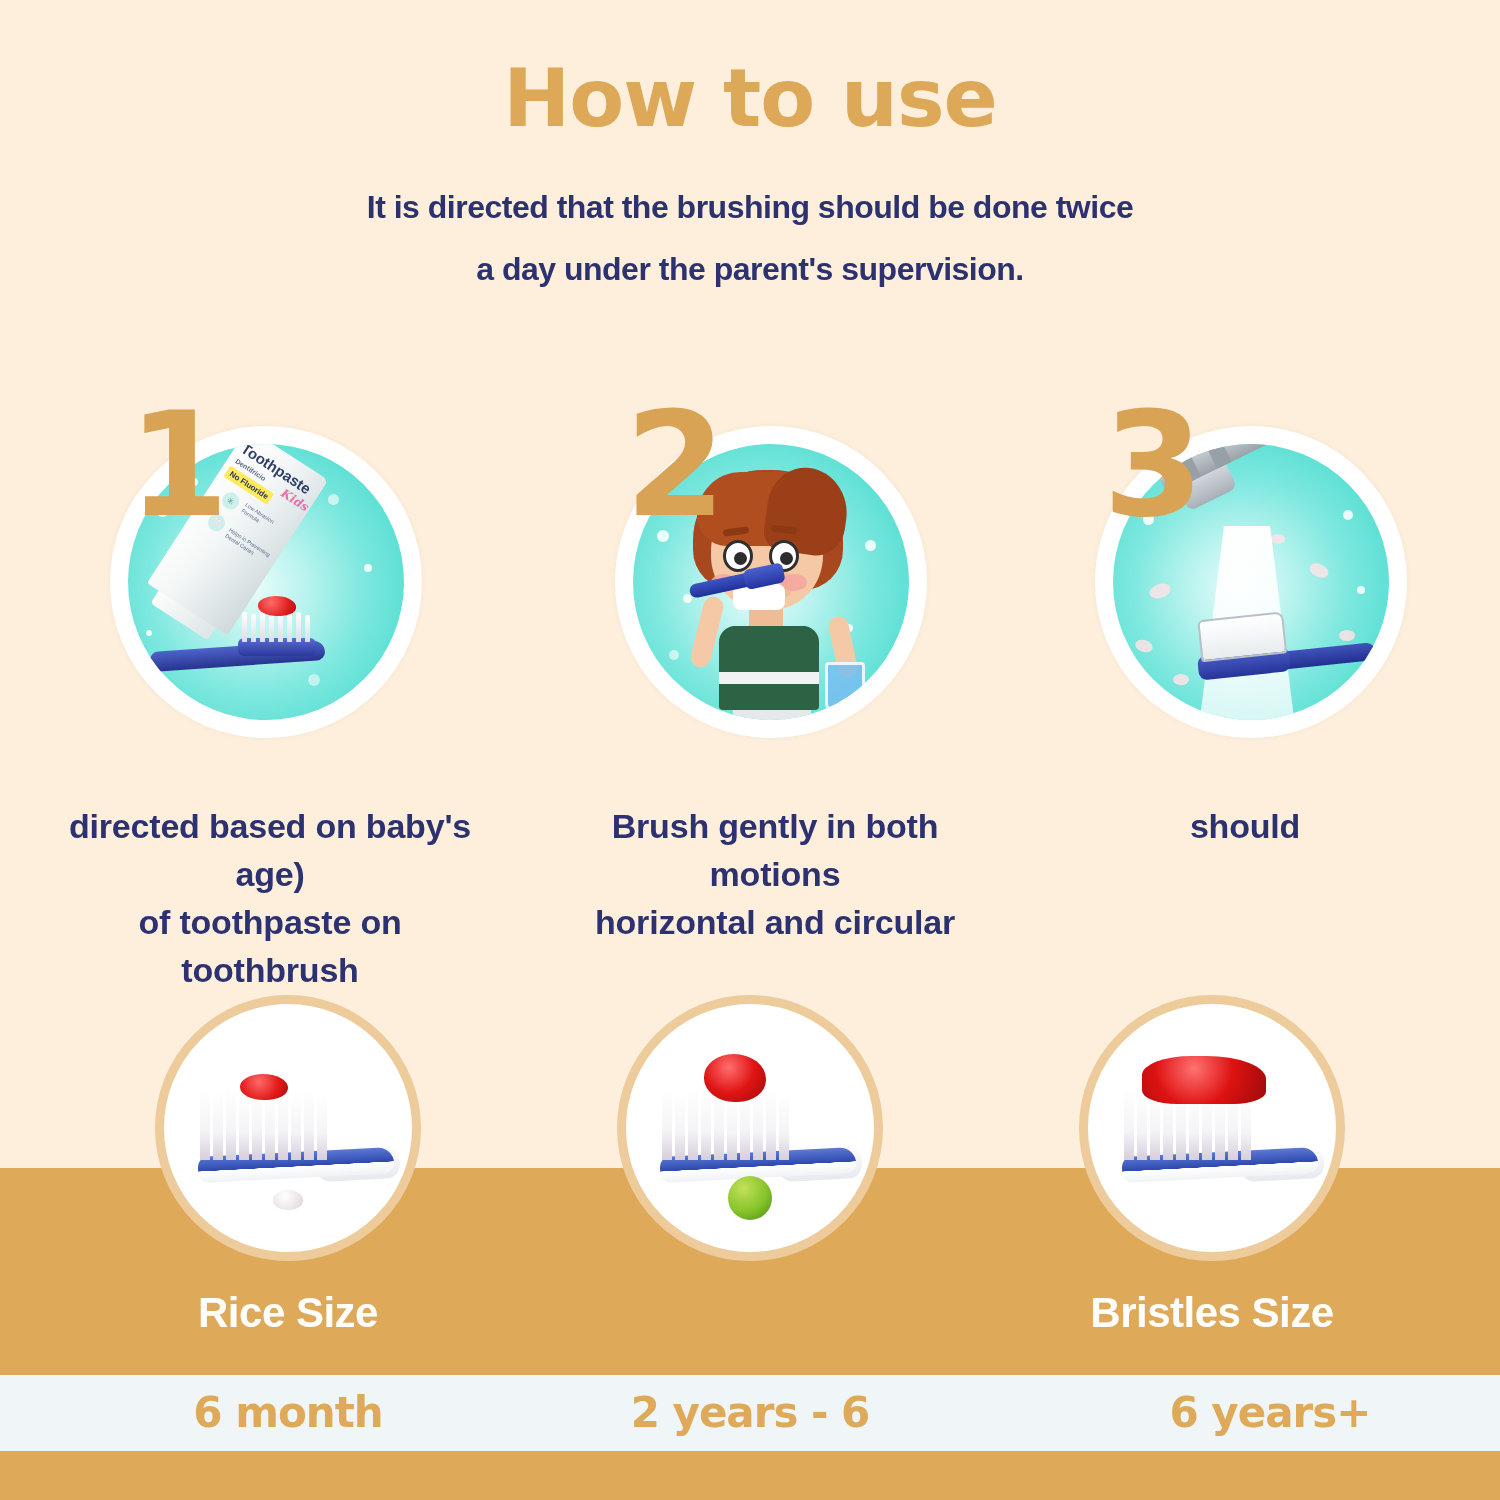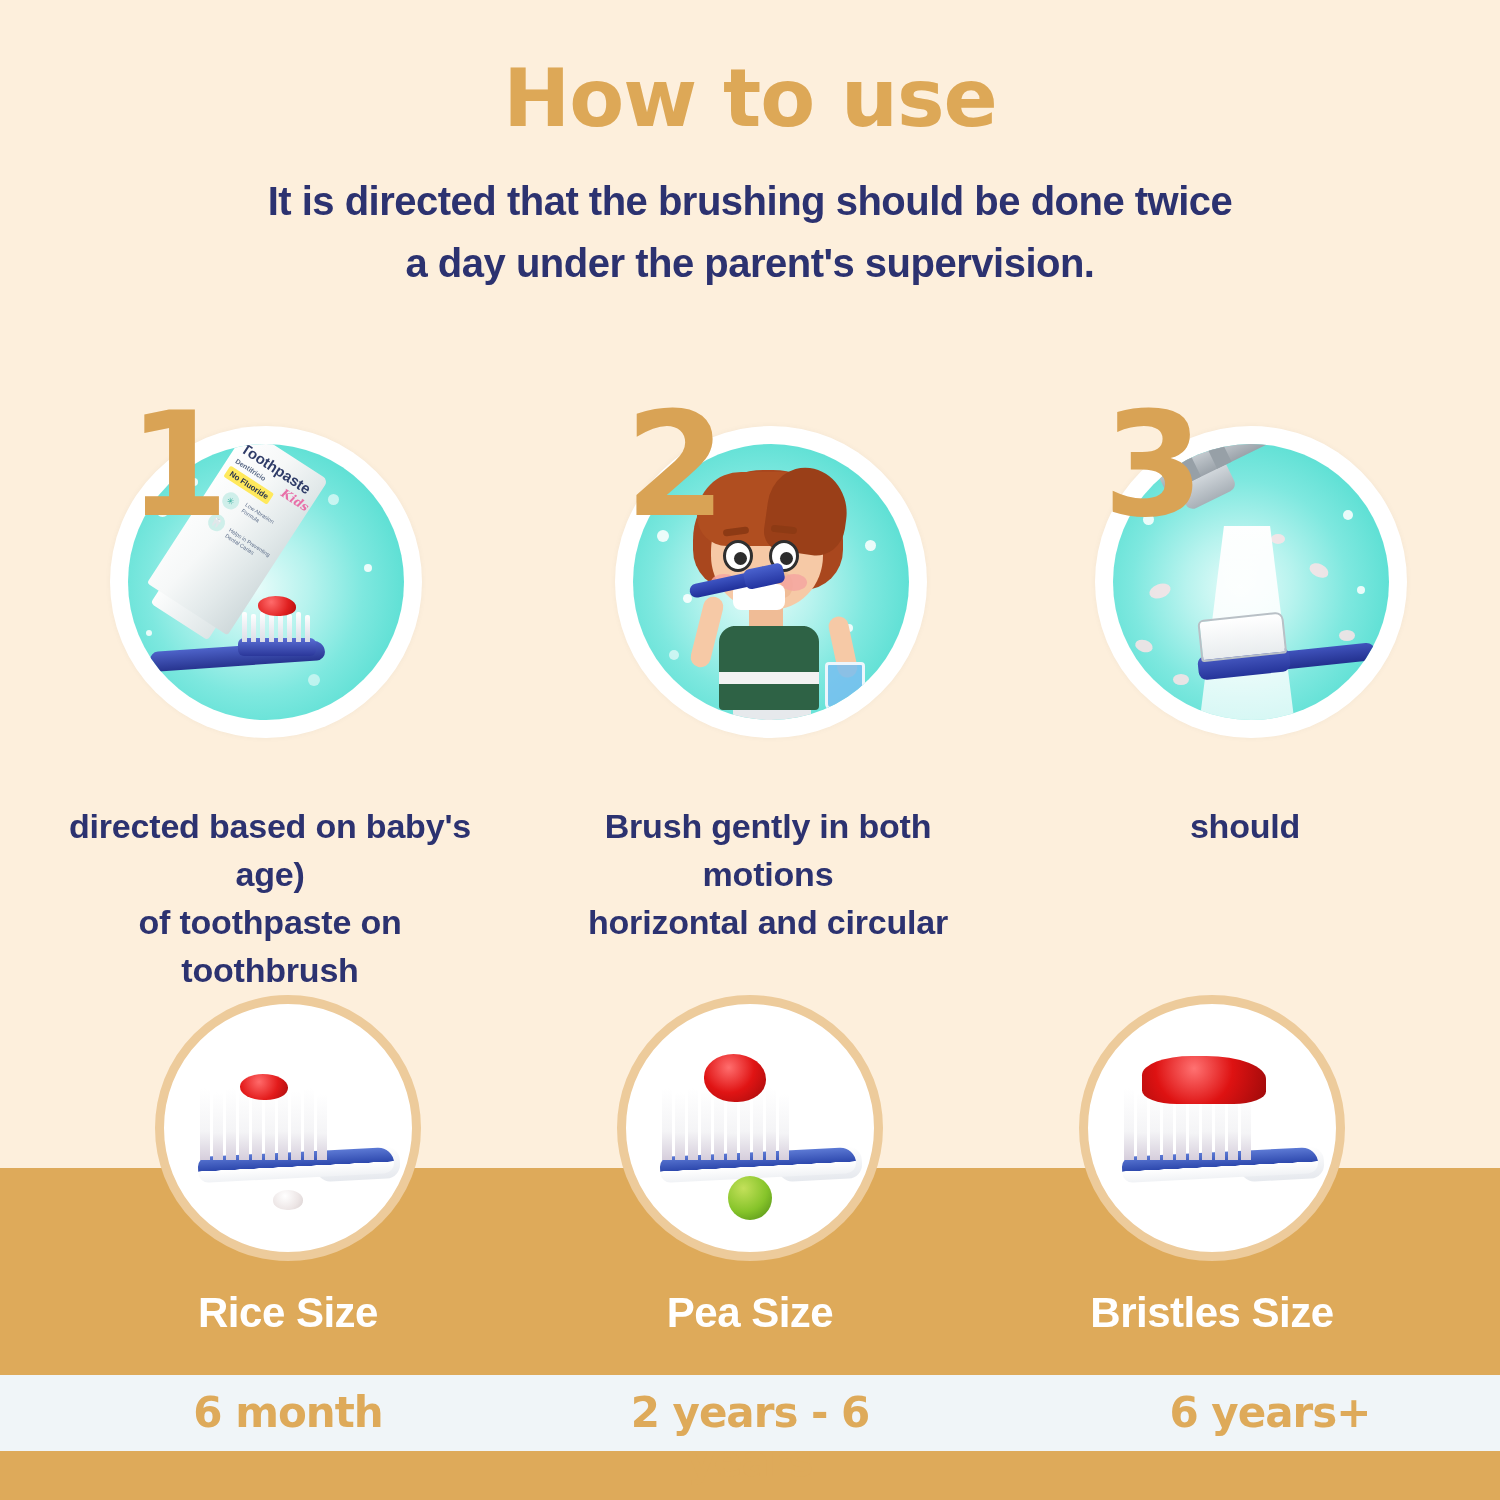--- a/index.html
+++ b/index.html
@@ -13,23 +13,23 @@
 
   
   .title {
     position:absolute; top:52px; left:0; width:100%;
     text-align:center;
     font-size:80px; font-weight:bold; letter-spacing:-1px;
     color:#DDA857;
     font-family:"DejaVu Sans", sans-serif;
   }
   .subtitle {
-    position:absolute; top:170px; left:0; width:100%;
+    position:absolute; top:176px; left:0; width:100%;
     text-align:center;
-    font-size:40px; line-height:62px;
+    font-size:32px; line-height:62px;
     color:#2C3270;
     font-weight:600;
     font-family:"Liberation Sans", sans-serif;
     letter-spacing:-0.5px;
   }
 
   
   .steps { position:absolute; top:392px; left:0; width:100%; height:600px; }
   .step { position:absolute; top:0; width:420px; }
   .step-1 { left:60px; }
@@ -68,21 +68,21 @@
   .step-3 .stepnum { left:8px; }
 
   .caption {
     position:absolute; top:410px; left:0; width:100%;
     text-align:center;
     font-size:34px; line-height:48px;
     color:#2C3270; font-weight:600;
     letter-spacing:-0.2px;
   }
   .step-1 .caption { width:440px; left:-10px; }
-  .step-2 .caption { width:400px; left:3px; }
+  .step-2 .caption { width:400px; left:10px; }
   .step-3 .caption { width:380px; left:10px; }
 
   
   .tube {
     position:absolute; left:112px; top:10px;
     width:96px; height:185px;
     transform:rotate(33deg);
     transform-origin:50% 0%;
   }
   .tube-body {
@@ -507,21 +507,20 @@
             <span class="sb" style="left:65px;height:67px;"></span>
           <span class="sb" style="left:78px;"></span>
             <span class="sb" style="left:91px;height:69px;"></span>
           <span class="sb" style="left:104px;"></span>
             <span class="sb" style="left:117px;height:66px;"></span>
         </span>
         <span class="sz-paste paste-pea"></span>
       </div>
       <span class="ref-obj ref-pea"></span>
     </div>
-    <div class="size-label">Pea Size</div>
   </div>
 
   <div class="size-item s-3">
     <div class="size-circle">
       <div class="sz-brush">
         <span class="sz-handle-white"></span>
         <span class="sz-handle"></span>
         <span class="sz-bristles">
           <span class="sb" style="left:0px;"></span>
             <span class="sb" style="left:13px;height:68px;"></span>

